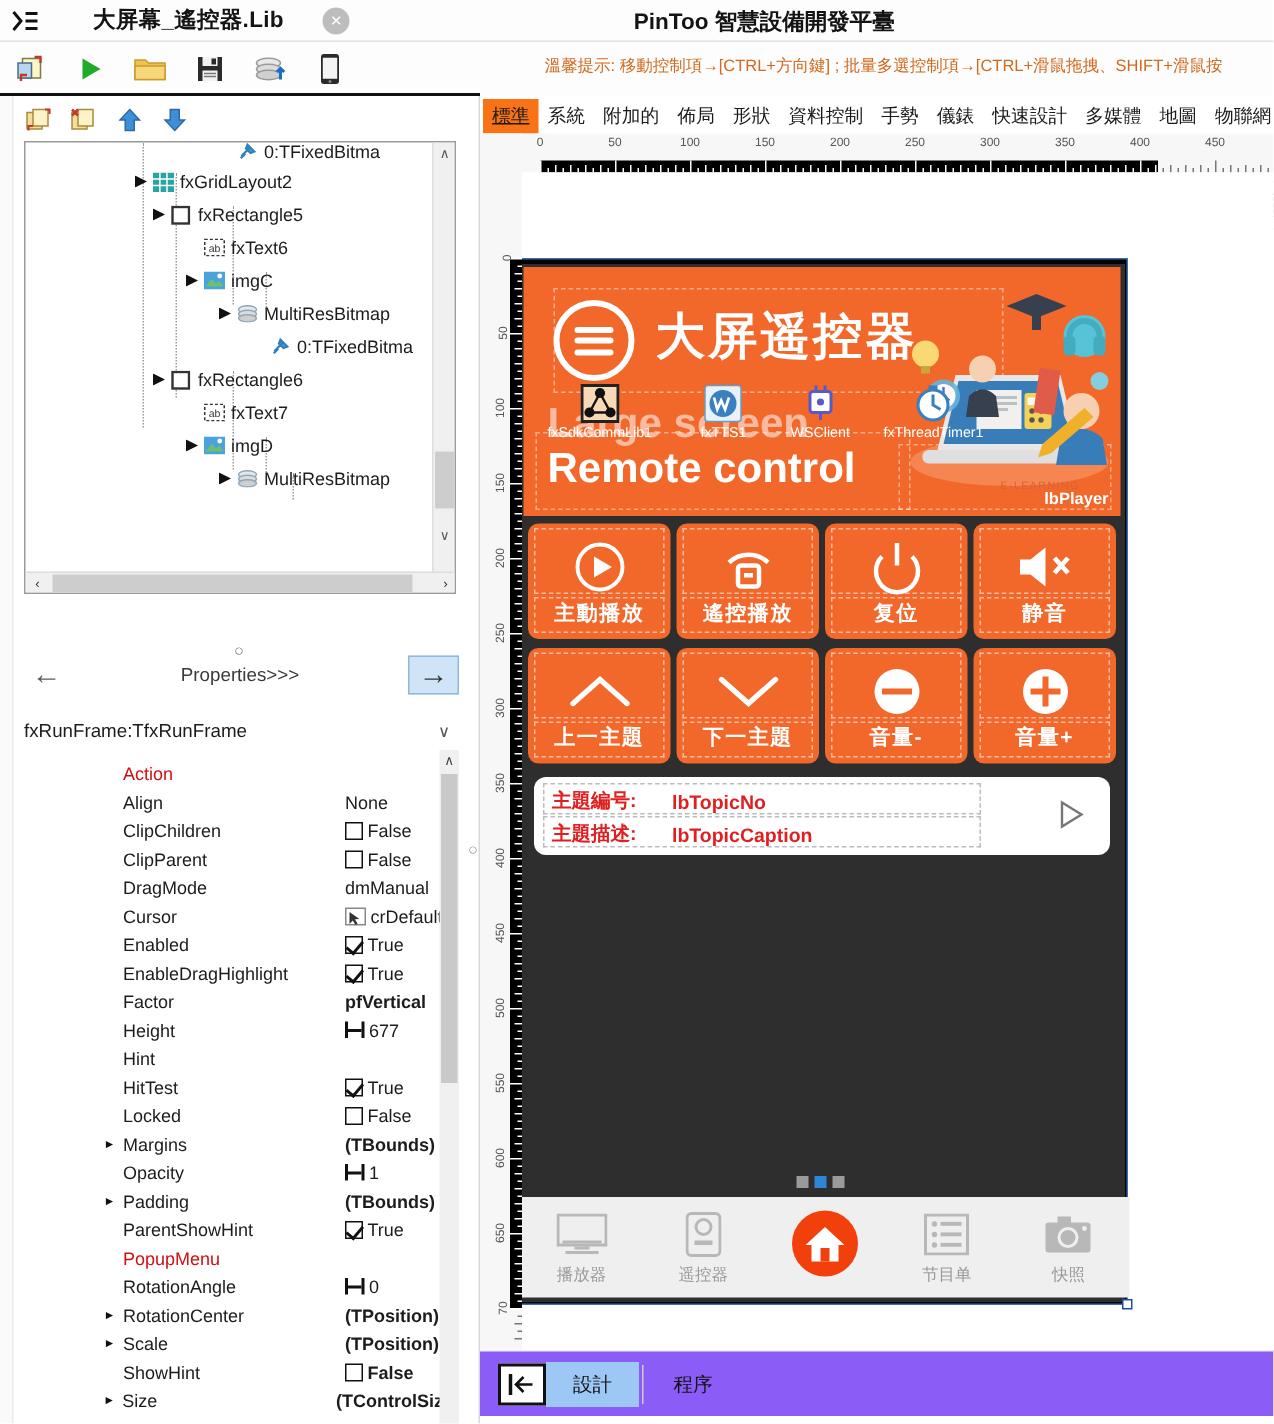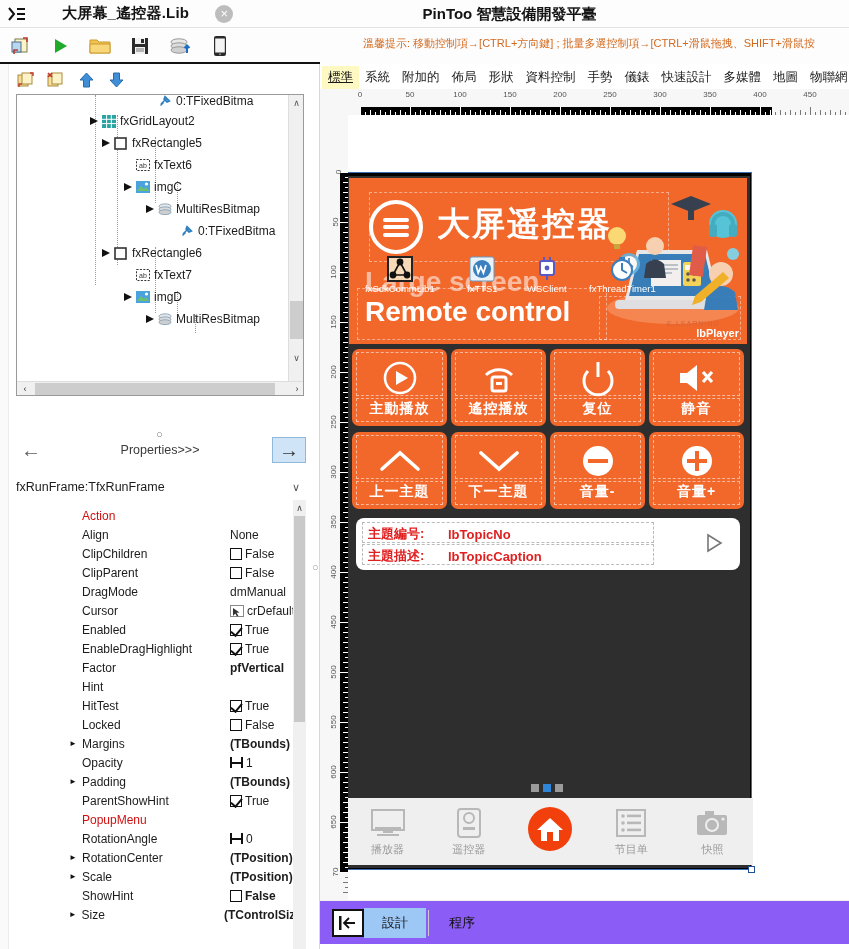--- a/index.html
+++ b/index.html
@@ -123,21 +123,21 @@
   .ps-arrow{position:absolute;left:0;width:13px;height:15px;display:flex;align-items:center;justify-content:center;font-size:9px;color:#444;}
   .side-dot{ position:absolute; left:312px; top:497px; font-size:11px; color:#999;}
 
   
   #rightpane{ position:absolute; left:320px; top:64px; width:529px; height:885px; background:#fff;}
   .comp-tabs{
     position:absolute; left:0; top:0; width:529px; height:26px;
     display:flex; align-items:center; gap:0px; padding-left:2px; overflow:hidden;
   }
   .ctab{ font-size:12.5px; color:#1a1a1a; padding:3px 6px; white-space:nowrap;}
-  .ctab.sel{ background:#fef9c3;text-decoration:underline; }
+  .ctab.sel{ background:#f97316;text-decoration:underline; }
   .tool-row{
     position:absolute; left:0; width:529px; display:flex; align-items:center;
     overflow:hidden;
   }
   #toolrow1{ top:26px; height:30px; padding-left:6px; gap:4px;}
   #toolrow2{ top:57px; height:31px; padding-left:10px; gap:8px; border-top:1px solid #e8e8e8;}
   .tico{ width:22px;height:22px; display:flex;align-items:center;justify-content:center; flex:0 0 auto;}
   .trow2line{ position:absolute; left:0; top:88px; width:529px; height:1px; background:#e0e0e0;}
 
   
@@ -579,20 +579,30 @@
           <span class="pval">
             <span class="cbx on"></span>
             <span>True</span>
           </span>
         </div>
         <div class="prow">
           <span class="exp"></span>
           <span class="pname">Factor</span>
           <span class="pval">
             <span style="font-weight:bold">pfVertical</span>
+          </span>
+        </div>
+        <div class="prow">
+          <span class="exp"></span>
+          <span class="pname">Height</span>
+          <span class="pval">
+            <span class="ico-h">
+              <i></i>
+            </span>
+            <span>677</span>
           </span>
         </div>
         <div class="prow">
           <span class="exp"></span>
           <span class="pname">Hint</span>
           <span class="pval">
             <span></span>
           </span>
         </div>
         <div class="prow">

